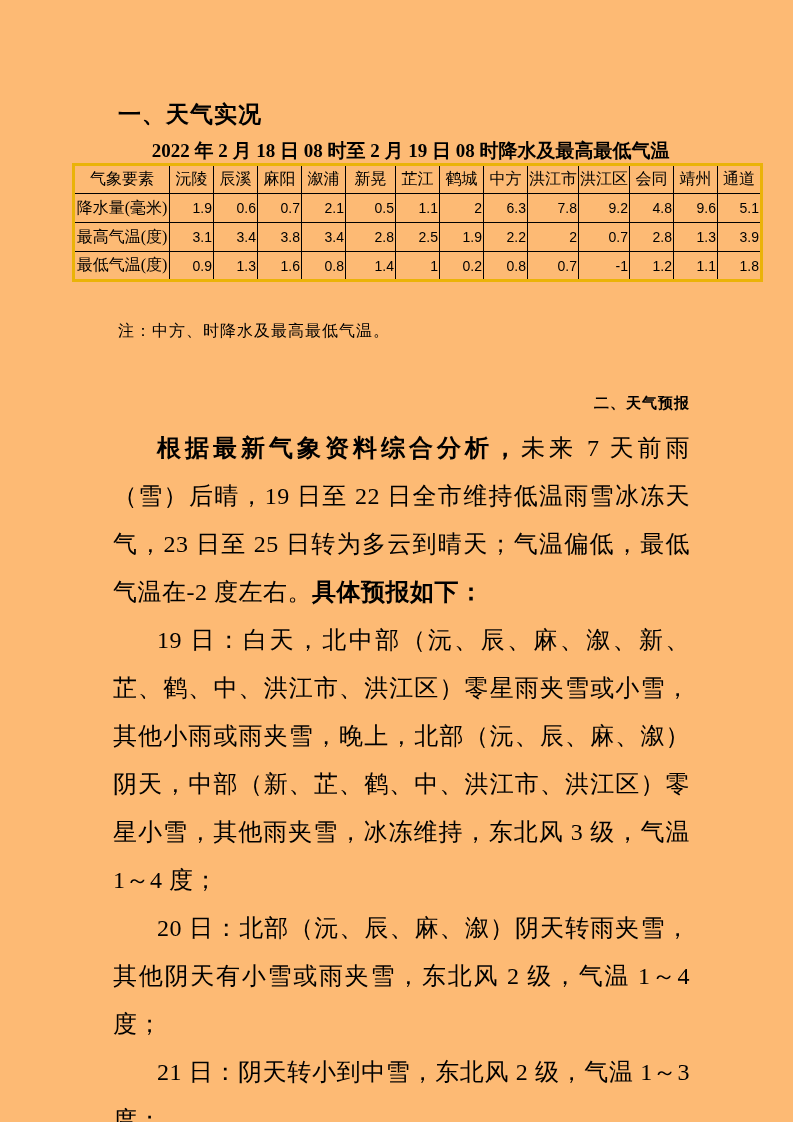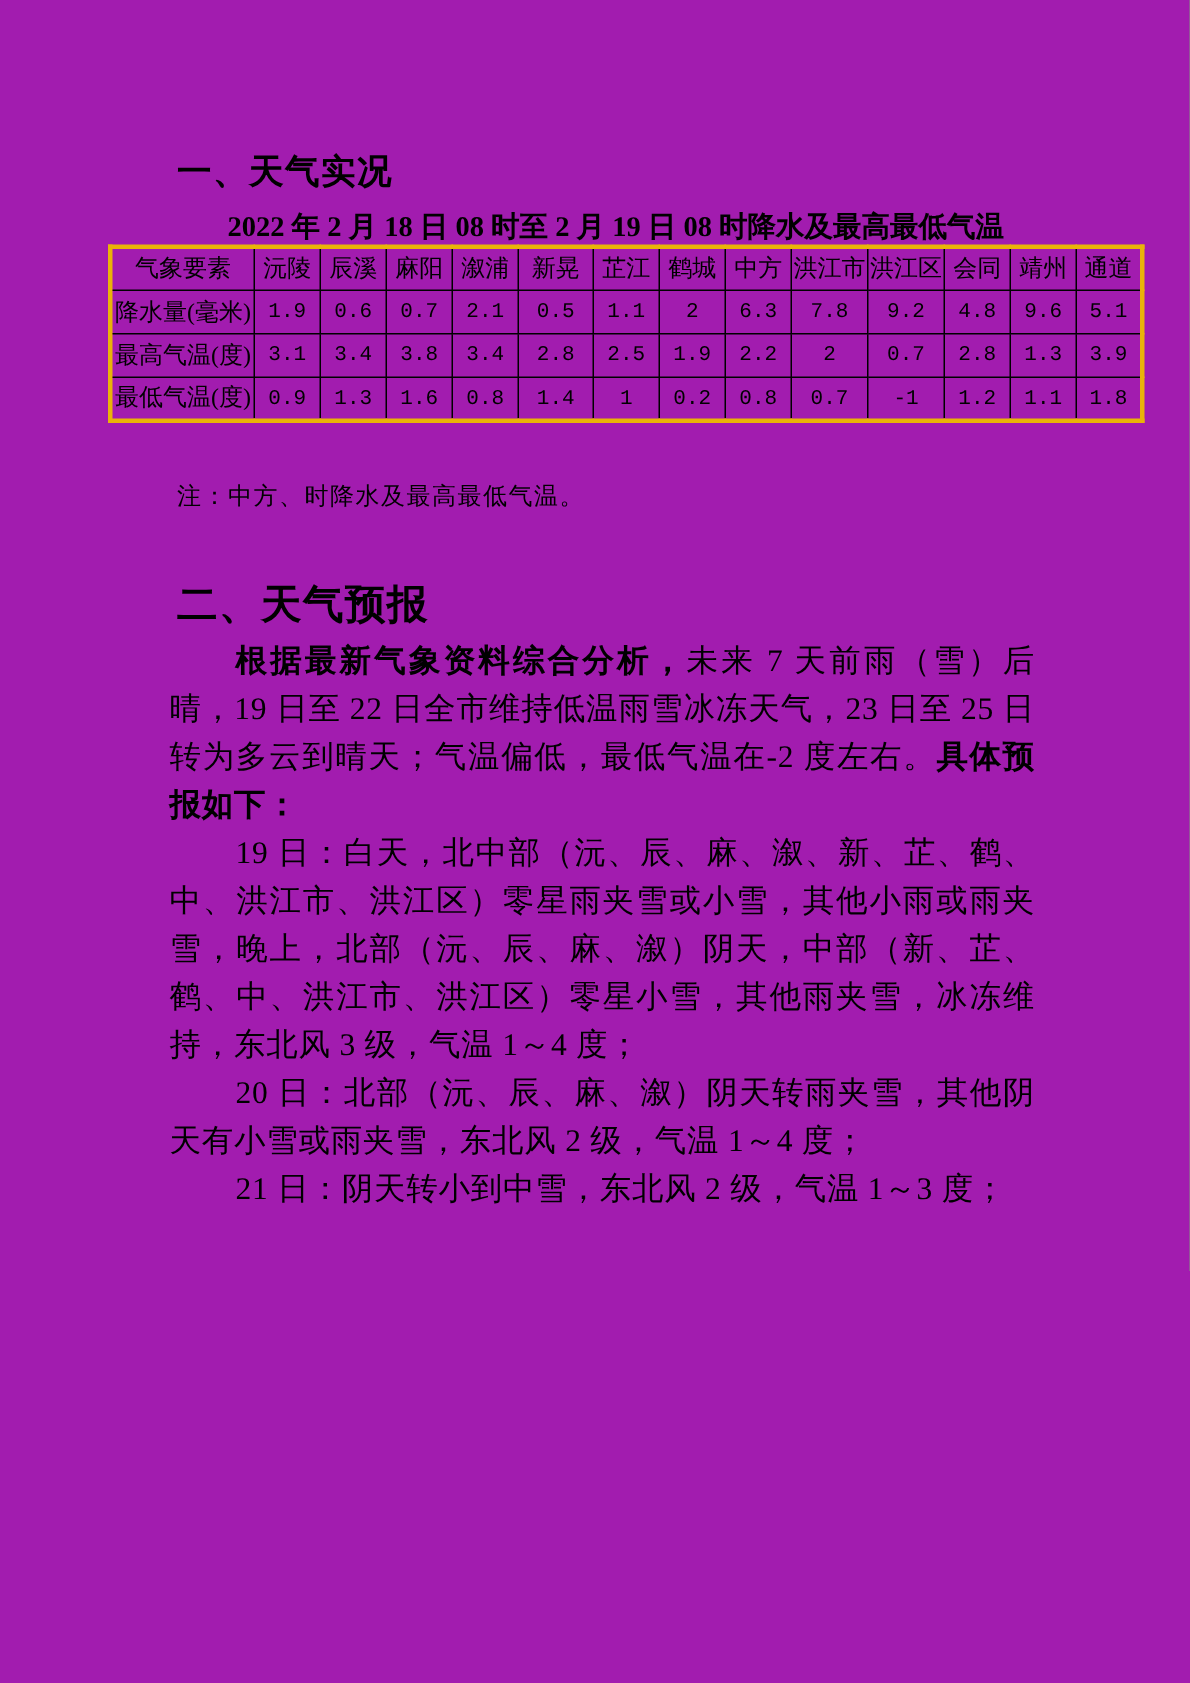--- a/index.html
+++ b/index.html
@@ -2,21 +2,21 @@
 <html><head>
 <meta charset="utf-8">
 <style>
   * { margin: 0; padding: 0; box-sizing: border-box; }
   html, body { background: #888; }
   #page {
     position: relative;
     width: 793px;
     height: 1122px;
     margin: 0 auto;
-    background: #a21caf;
+    background: #fdba74;
     color: #000;
     font-family: "Liberation Serif", "DejaVu Serif", serif;
     overflow: hidden;
   }
   .heading {
     position: absolute;
     left: 118px;
     font-family: "Liberation Sans", "DejaVu Sans", sans-serif;
     font-weight: bold;
     font-size: 23px;
@@ -49,47 +49,49 @@
     height: 29px;
     text-align: center;
     vertical-align: middle;
     font-size: 16px;
     font-family: "Liberation Serif", "DejaVu Serif", serif;
     overflow: hidden;
     white-space: nowrap;
     padding: 0 1px;
   }
   #weather-table td.num {
-    font-family: Liberation Mono, monospace;
+    font-family: Liberation Sans, sans-serif;
     font-size: 14px;
+    text-align: right;
   }
   #weather-table td.phase { font-size: 15px; }
   #table-note {
     position: absolute;
     top: 321px;
     left: 118px;
     font-size: 16px;
     letter-spacing: 1px;
   }
   #forecast-flow {
     position: absolute;
     top: 382px;
     left: 113px;
     width: 577px;
   }
   #section2-heading {
     position: static;
     left: auto;
     padding-left: 5px;
     line-height: 42px;
-    font-size: 27px;
+    font-size: 15px;
+    text-align: right;
   }
   #forecast-flow p {
-    font-size: 21px;
-    line-height: 32px;
+    font-size: 24px;
+    line-height: 48px;
     text-align: justify;
     text-justify: inter-ideograph;
     text-indent: 44px;
     letter-spacing: 0.5px;
   }
   #forecast-flow p .bold { font-weight: bold; }
 </style>
 </head>
 <body>
 

